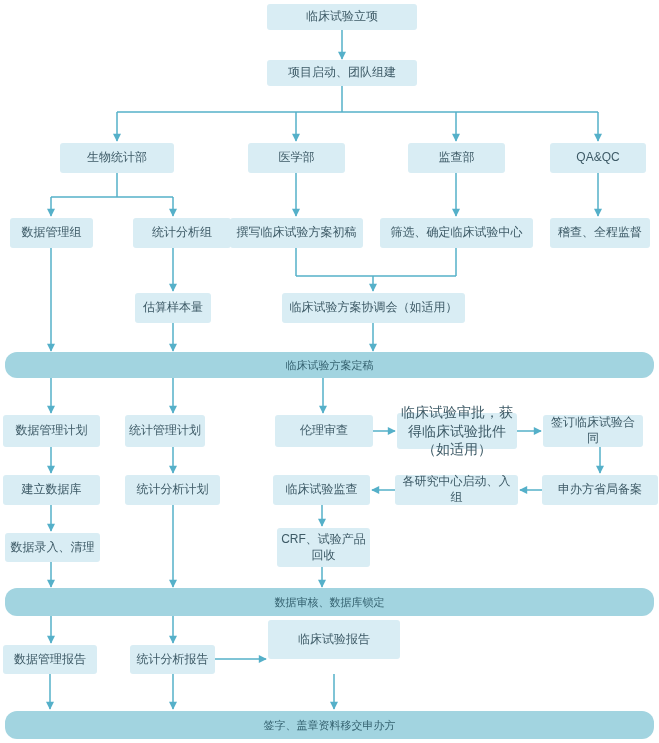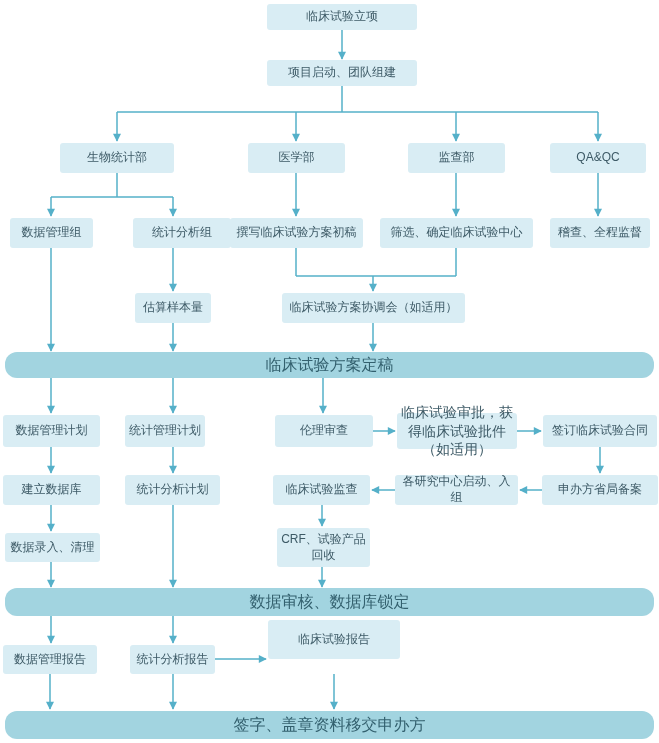--- a/index.html
+++ b/index.html
@@ -29,21 +29,21 @@
     text-align:center;
     border-radius:3px;
     box-sizing:border-box;
     padding:1px 3px;
   }
   .node.small{font-size:14px;line-height:1.35;}
   .banner{
     position:absolute;
     background:var(--banner-fill);
     color:var(--banner-text);
-    font-size:16px;
+    font-size:11px;
     display:flex;
     align-items:center;
     justify-content:center;
     text-align:center;
     border-radius:12px;
     box-sizing:border-box;
   }
   svg.connectors{
     position:absolute;
     left:0;top:0;
@@ -149,21 +149,21 @@
 
   <div class="node" style="left:135px;top:293px;width:76px;height:30px">估算样本量</div>
   <div class="node" style="left:282px;top:293px;width:183px;height:30px">临床试验方案协调会（如适用）</div>
 
   <div class="banner" style="left:5px;top:352px;width:649px;height:26px">临床试验方案定稿</div>
 
   <div class="node" style="left:3px;top:415px;width:97px;height:32px">数据管理计划</div>
   <div class="node" style="left:125px;top:415px;width:80px;height:32px">统计管理计划</div>
   <div class="node" style="left:275px;top:415px;width:98px;height:32px">伦理审查</div>
   <div class="node small" style="left:397px;top:413px;width:120px;height:36px">临床试验审批，获得临床试验批件（如适用）</div>
-  <div class="node" style="left:543px;top:415px;width:114px;height:32px">签订临床试验合同</div>
+  <div class="node" style="left:543px;top:415px;width:100px;height:32px">签订临床试验合同</div>
 
   <div class="node" style="left:3px;top:475px;width:97px;height:30px">建立数据库</div>
   <div class="node" style="left:125px;top:475px;width:95px;height:30px">统计分析计划</div>
   <div class="node" style="left:273px;top:475px;width:97px;height:30px">临床试验监查</div>
   <div class="node" style="left:395px;top:475px;width:123px;height:30px">各研究中心启动、入组</div>
   <div class="node" style="left:542px;top:475px;width:116px;height:30px">申办方省局备案</div>
 
   <div class="node" style="left:5px;top:533px;width:95px;height:29px">数据录入、清理</div>
   <div class="node" style="left:277px;top:528px;width:93px;height:39px">CRF、试验产品回收</div>
 

